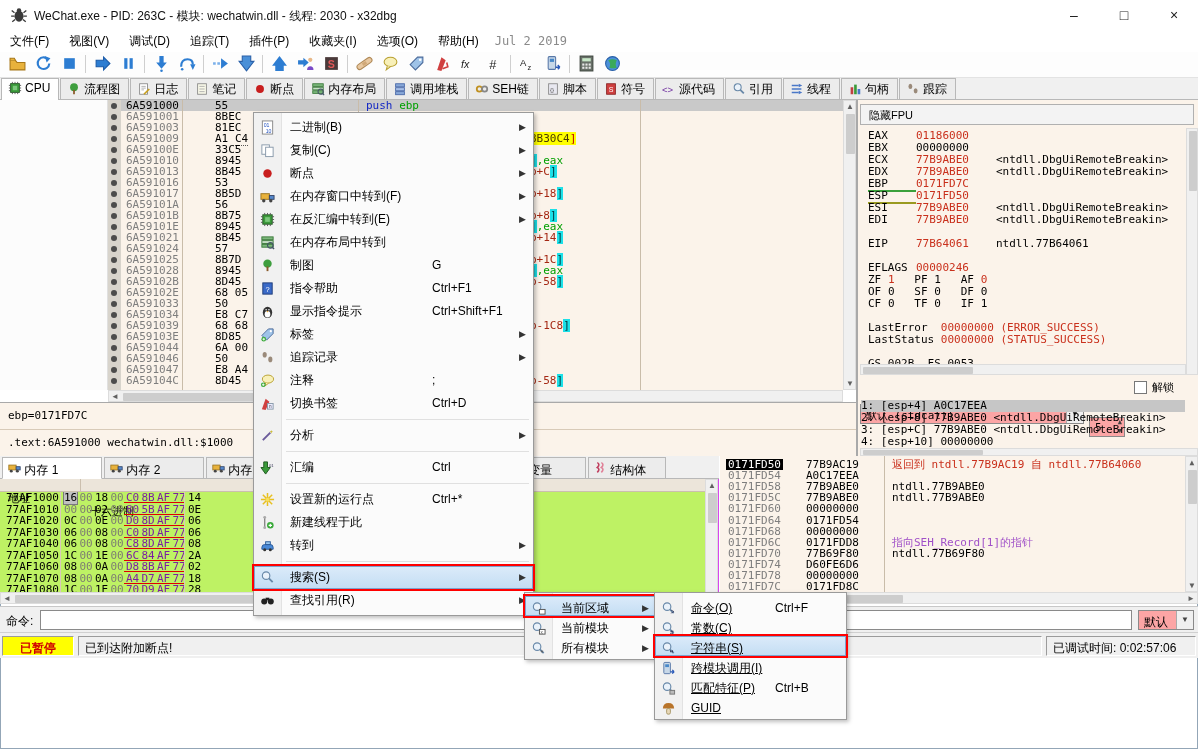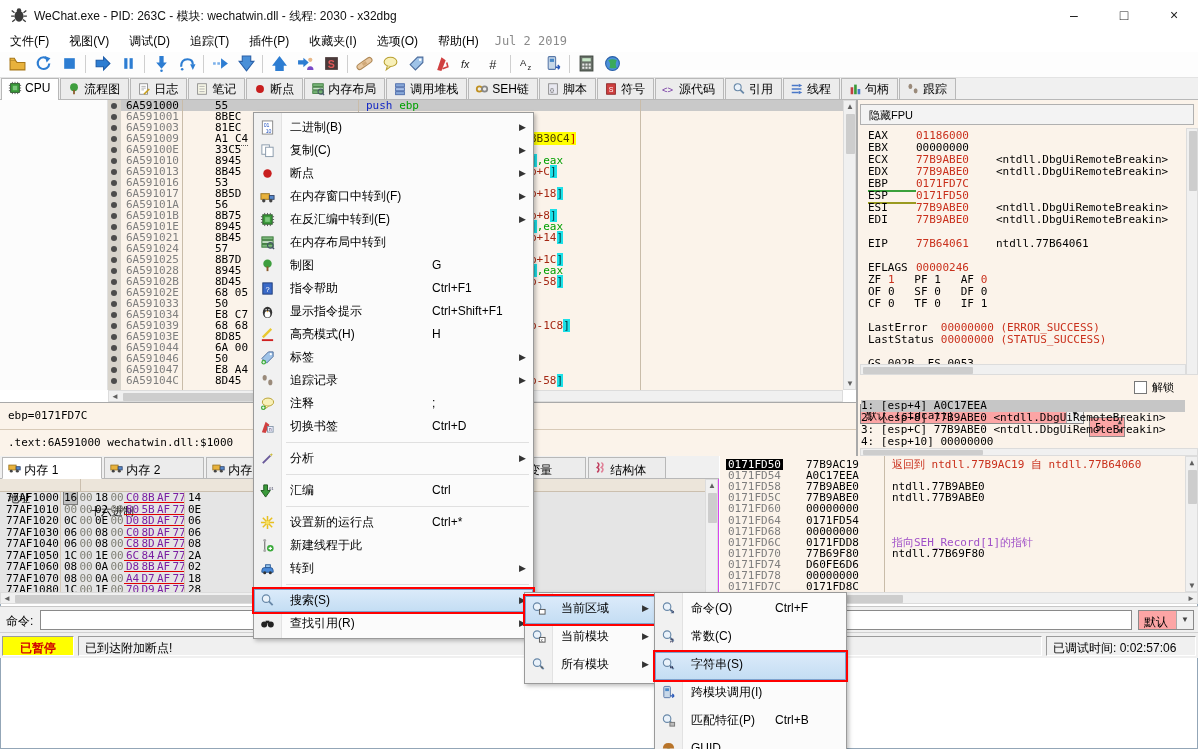--- a/index.html
+++ b/index.html
@@ -57,21 +57,21 @@
   .vr { color:#c9301c;} .vk { color:#000;}
   .rname { display:inline-block; width:48px;}
   .u-green { border-bottom:2px solid #3ba03b;}
   .u-olive { border-bottom:2px solid #9a9a20;}
   #combo-row { left:2px; top:278px; width:338px; height:22px;}
   .combo { background:#fca5a5; border:1px solid #8a8a8a; height:20px; position:absolute;}
   .combo .arr { position:absolute; right:0; top:0; width:17px; height:18px; background:#f0f0f0; border-left:1px solid #aaa; text-align:center; font-size:8px; line-height:18px; color:#444;}
   
   .argrow { position:absolute; left:3px; height:12px; line-height:12px; width:324px;}
   .argrow.sel { background:#c6c6c6;}
-  #mempane { left:0; top:456px; width:719px; height:148px; background:#e5e5e5; border-right:1px solid #d946ef;}
+  #mempane { left:0; top:456px; width:719px; height:148px; background:#bef264; border-right:1px solid #d946ef;}
   #memtabs { left:0; top:0; width:719px; height:23px; background:#f0f0f0; border-bottom:1px solid #b8b8b8;}
   .mtab { position:absolute; top:1px; height:22px; border:1px solid #b8b8b8; background:#ececec; padding:3px 6px 0 5px; white-space:nowrap;}
   .mtab.active { background:#fff; border-bottom:1px solid #fff;}
   #memhdr { left:0; top:23px; width:705px; height:13px; background:#ece5da; border-bottom:1px solid #cbbfae; line-height:13px;}
   .hexrow { position:absolute; height:11.5px; line-height:11.5px;}
   .hb { position:absolute; } .hb0 { color:#7d7d72;} .hbk { color:#000;}
   .hptr { position:absolute; color:#7b1fa2; border-bottom:1px solid #e00000;}
   .hsel { background:#c0c0c0; outline:1px solid #7a7a7a;}
   #stackpane { left:720px; top:456px; width:478px; height:148px; background:#fbf3ea;}
   .srow { position:absolute; left:0; height:11.1px; line-height:11.1px; width:478px;}
@@ -90,21 +90,21 @@
   .pmenu { position:absolute; background:#fbfbfb; border:1px solid #9a9a9a; box-shadow:2px 2px 4px rgba(0,0,0,.25); z-index:20; padding:3px 0;}
   .pmenu .gutter { position:absolute; left:0; top:0; bottom:0; width:28px; background:#f1f1f1; border-right:1px solid #e2e2e2;}
   .mitem { position:relative; height:23px; line-height:23px; padding-left:36px; color:#000; white-space:nowrap;}
   .mitem .micon { position:absolute; left:6px; top:4px; width:15px; height:15px;}
   .mitem .msc { position:absolute; left:178px;}
   .mitem .marr { position:absolute; right:7px; font-size:9px; color:#333;}
   .mitem.hl { background:linear-gradient(#dcebfa,#c3ddf3); outline:1px solid #7da2ce; outline-offset:-1px;}
   .mitem.redbox { box-shadow:0 0 0 2px #ff0000; z-index:5;}
   .msep { height:9px; position:relative;}
   .msep div { position:absolute; left:32px; right:4px; top:4px; height:1px; background:#e0e0e0;}
-  .sub .mitem { height:28px; line-height:24px;}
+  .sub .mitem { height:20px; line-height:24px;}
   .sub .mitem .msc { left:120px;}
 </style>
 </head>
 <body>
 
 <div id="titlebar" class="abs">
   <span class="abs" style="left:10px;top:6px;"><svg width="18" height="18" viewBox="0 0 16 16">
         <ellipse cx="8" cy="9" rx="4" ry="5" fill="#3a3a3a"></ellipse>
         <circle cx="8" cy="4" r="2" fill="#3a3a3a"></circle>
         <path d="M4 6 1.5 4M4 9H1M4.5 12l-2.5 2M12 6l2.5-2M12 9h3M11.5 12l2.5 2" stroke="#3a3a3a" stroke-width="1.2" fill="none"></path>
@@ -439,24 +439,20 @@
           <text x="5.8" y="11.5" font-size="8" fill="#fff">?</text>
         </svg></span><span>指令帮助</span><span class="msc">Ctrl+F1</span></div>
     <div class="mitem"><span class="micon"><svg width="15" height="15" viewBox="0 0 16 16">
           <ellipse cx="8" cy="9" rx="5" ry="6" fill="#333"></ellipse>
           <ellipse cx="8" cy="11" rx="3" ry="3.5" fill="#fff"></ellipse>
           <circle cx="6.5" cy="6" r=".8" fill="#fff"></circle>
           <circle cx="9.5" cy="6" r=".8" fill="#fff"></circle>
           <polygon points="7,7.5 9,7.5 8,9" fill="#e8a020"></polygon>
         </svg></span><span>显示指令提示</span><span class="msc">Ctrl+Shift+F1</span></div>
     <div class="mitem"><span class="micon"><svg width="15" height="15" viewBox="0 0 16 16">
-          <path d="M3 11 12 2" stroke="#e8c830" stroke-width="2.5"></path>
-          <rect x="2" y="13" width="12" height="2" fill="#d02020"></rect>
-        </svg></span><span>高亮模式(H)</span><span class="msc">H</span></div>
-    <div class="mitem"><span class="micon"><svg width="15" height="15" viewBox="0 0 16 16">
           <path d="M2 9 9 2h5v5l-7 7Z" fill="#9fc3e8" stroke="#4a6a9a"></path>
           <circle cx="11.5" cy="4.5" r="1.2" fill="#fff"></circle>
           <circle cx="4" cy="13" r="2.5" fill="#3aaa3a"></circle>
           <path d="M4 11.6v2.8M2.6 13h2.8" stroke="#fff" stroke-width=".9"></path>
         </svg></span><span>标签</span><span class="marr">▶</span></div>
     <div class="mitem"><span class="micon"><svg width="15" height="15" viewBox="0 0 16 16">
           <ellipse cx="5" cy="5" rx="2.2" ry="3" fill="#9a8a7a"></ellipse>
           <ellipse cx="11" cy="10" rx="2.2" ry="3" fill="#9a8a7a"></ellipse>
         </svg></span><span>追踪记录</span><span class="marr">▶</span></div>
     <div class="mitem"><span class="micon"><svg width="15" height="15" viewBox="0 0 16 16">
@@ -529,21 +525,21 @@
           <path d="M9.5 9l4 4" stroke="#6888a8" stroke-width="2"></path>
           <rect x="9" y="9" width="6" height="5" fill="#fff" stroke="#555"></rect>
           <text x="10" y="14" font-size="5" fill="#555">x</text>
         </svg></span><span>当前模块</span><span class="marr">▶</span></div>
     <div class="mitem"><span class="micon"><svg width="15" height="15" viewBox="0 0 16 16">
           <circle cx="6.5" cy="6" r="4" fill="#eaf2fa" stroke="#6888a8" stroke-width="1.2"></circle>
           <path d="M9.5 9l4 4" stroke="#6888a8" stroke-width="2"></path>
           <text x="10" y="15" font-size="8" fill="#555">*</text>
         </svg></span><span>所有模块</span><span class="marr">▶</span></div>
   </div>
-<div id="submenu2" class="pmenu sub" style="left:654px;top:592px;width:193px;">
+<div id="submenu2" class="pmenu sub" style="left:654px;top:592px;width:193px;text-decoration:underline;">
     <div class="gutter"></div>
     <div class="mitem"><span class="micon"><svg width="15" height="15" viewBox="0 0 16 16">
           <circle cx="6.5" cy="6" r="4" fill="#eaf2fa" stroke="#6888a8" stroke-width="1.2"></circle>
           <path d="M9.5 9l4 4" stroke="#6888a8" stroke-width="2"></path>
           <text x="10" y="14" font-size="7" fill="#335">&gt;</text>
         </svg></span><span>命令(O)</span><span class="msc">Ctrl+F</span></div>
     <div class="mitem"><span class="micon"><svg width="15" height="15" viewBox="0 0 16 16">
           <circle cx="6.5" cy="6" r="4" fill="#eaf2fa" stroke="#6888a8" stroke-width="1.2"></circle>
           <path d="M9.5 9l4 4" stroke="#6888a8" stroke-width="2"></path>
           <text x="9.5" y="15" font-size="7" fill="#335">#</text>

